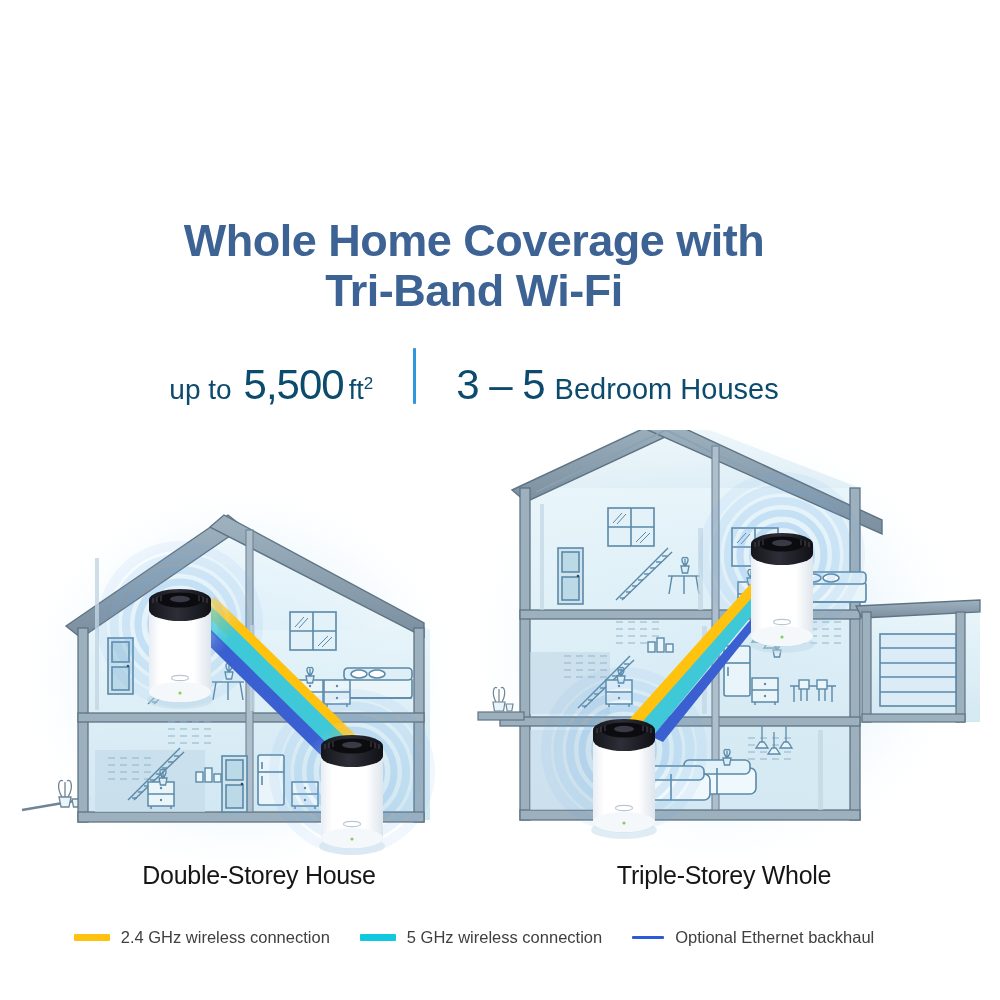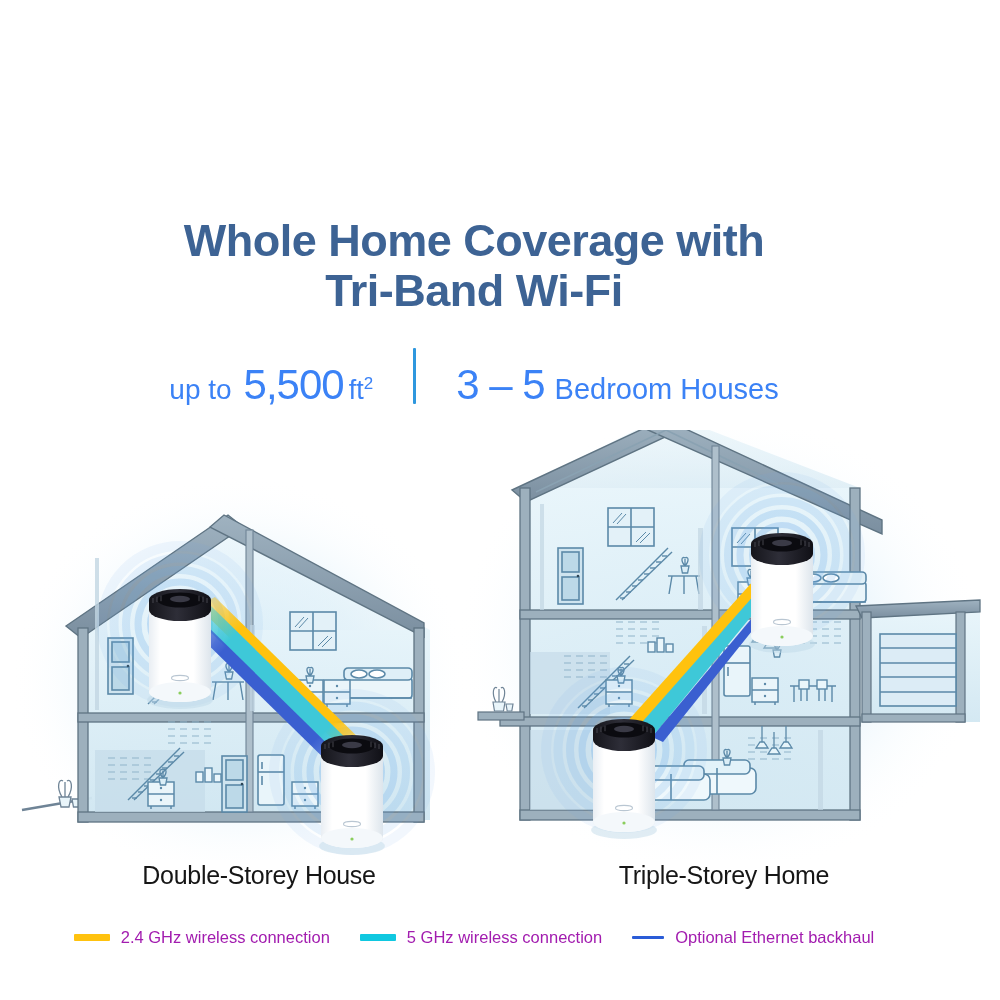--- a/index.html
+++ b/index.html
@@ -20,21 +20,21 @@
     font-size:45px;
     line-height:50px;
     letter-spacing:-0.5px;
   }
   .headline .l2{display:block;}
 
   
   .stats{
     position:absolute;left:0;right:0;top:348px;
     display:flex;align-items:flex-end;justify-content:center;
-    color:#3b82f6;
+    color:#0c4a6e;
   }
   .stat{display:flex;align-items:baseline;}
   .sm{font-size:28px;font-weight:normal;line-height:1;padding-bottom:5px;}
   .big{font-size:42px;font-weight:normal;line-height:1;letter-spacing:-1px;}
   .unit{font-size:27px;line-height:1;padding-bottom:6px;padding-left:5px;position:relative;margin-top:8px;}
   .unit sup{font-size:17px;vertical-align:super;line-height:0;}
   .divider{
     width:3px;height:56px;background:#2e97de;
     margin:0 40px 6px 40px;border-radius:1px;
   }
@@ -51,21 +51,21 @@
     font-size:25px;font-weight:normal;color:#161616;
     text-align:center;letter-spacing:-0.3px;
   }
   .cap-left{left:58px;width:402px;}
   .cap-right{left:528px;width:392px;}
 
   
   .legend{
     position:absolute;left:0;right:0;top:928px;
     display:flex;align-items:center;justify-content:center;
-    font-size:16.5px;color:#a21caf;
+    font-size:16.5px;color:#404040;
   }
   .leg-item{display:flex;align-items:center;}
   .leg-item + .leg-item{margin-left:30px;}
   .sw{display:inline-block;margin-right:11px;border-radius:1px;}
   .sw-thick{width:36px;height:7px;}
   .sw-thin{width:32px;height:3px;}
   .leg-label{white-space:nowrap;}
 </style>
 </head>
 <body>
@@ -459,21 +459,21 @@
       </g>
       <g transform="translate(624,296)">
         <use href="#decoUnit"></use>
       </g>
     </g>
 
   </svg>
   </div>
 
   <div class="caption cap-left">Double-Storey House</div>
-  <div class="caption cap-right">Triple-Storey Home</div>
+  <div class="caption cap-right">Triple-Storey Whole</div>
 
   <div class="legend">
 
     <div class="leg-item">
       <span class="sw sw-thick" style="background:#ffc20e"></span>
       <span class="leg-label">2.4 GHz wireless connection</span>
     </div>
 
     <div class="leg-item">
       <span class="sw sw-thick" style="background:#10c8e0"></span>

